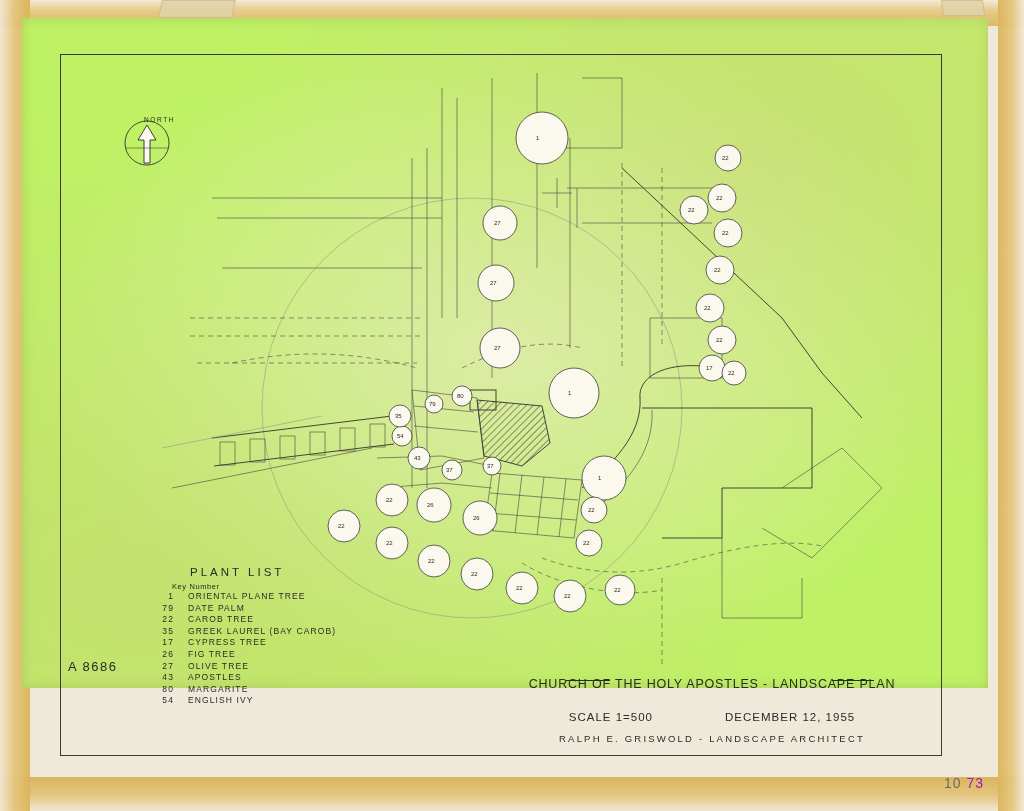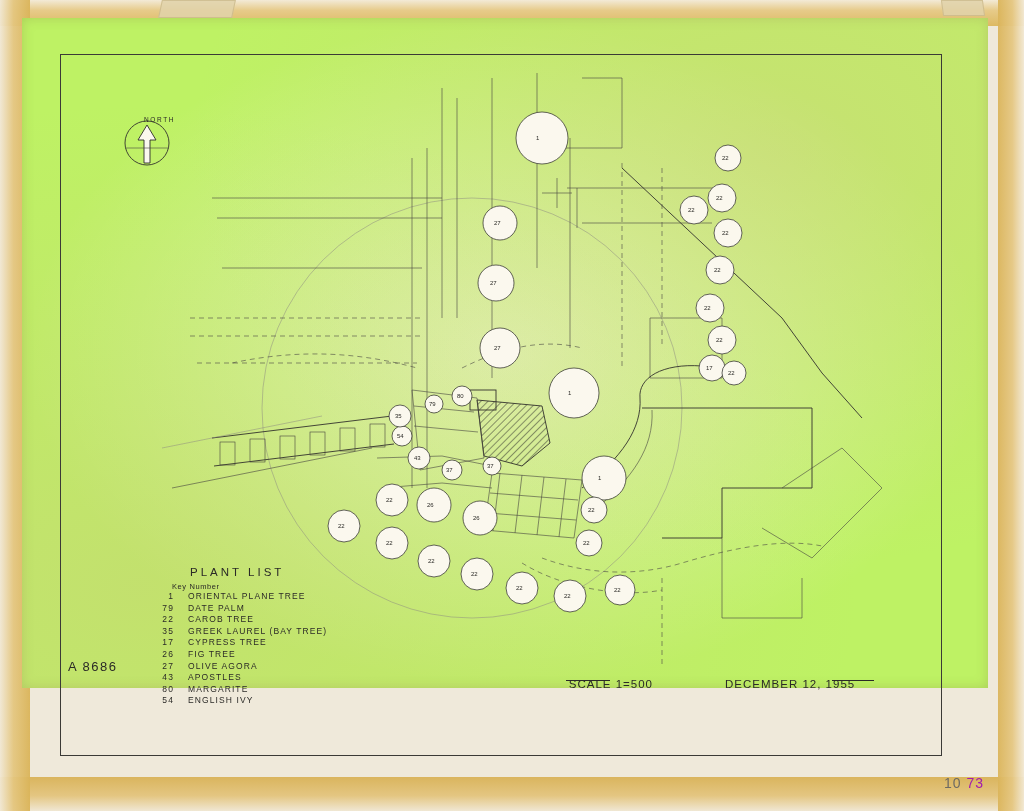--- a/index.html
+++ b/index.html
@@ -71,21 +71,21 @@
   .pl-title{font-size:11.5px;letter-spacing:3px;margin-left:58px;}
   .pl-sub{font-size:7.5px;letter-spacing:.6px;margin-top:4px;margin-left:40px;}
   .pl-row{display:flex;font-size:8.5px;letter-spacing:1.1px;line-height:11.6px;}
   .pl-key{width:42px;text-align:right;padding-right:14px;}
   .pl-name{white-space:nowrap;}
   .titleblock{
     position:absolute;left:470px;top:650px;width:440px;color:#2b2a27;text-align:center;
   }
   .tb-1{font-size:19px;letter-spacing:2.4px;}
   .tb-2{font-size:12.5px;letter-spacing:.8px;margin-top:9px;}
-  .tb-3{font-size:11.5px;letter-spacing:1px;margin-top:10px;display:flex;justify-content:center;gap:72px;}
+  .tb-3{font-size:11.5px;letter-spacing:1px;margin-top:20px;display:flex;justify-content:center;gap:72px;}
   .tb-4{font-size:9.5px;letter-spacing:2.2px;margin-top:10px;}
   .tb-line{position:absolute;left:74px;top:12px;width:44px;border-top:1.1px solid #2b2a27;}
   .tb-line2{position:absolute;right:58px;top:12px;width:42px;border-top:1.1px solid #2b2a27;}
   .acc-no{
     position:absolute;left:46px;bottom:14px;font-size:13px;letter-spacing:1.5px;color:#2b2a27;
   }
   .pencil-no{
     position:absolute;right:40px;bottom:20px;font-size:14px;letter-spacing:1px;color:#6d6a63;
   }
   .pencil-no b{color:#a21caf;font-weight:normal;}
@@ -293,54 +293,56 @@
         <div class="pl-row">
             <span class="pl-key">79</span>
             <span class="pl-name">DATE PALM</span>
           </div>
         <div class="pl-row">
             <span class="pl-key">22</span>
             <span class="pl-name">CAROB TREE</span>
           </div>
         <div class="pl-row">
             <span class="pl-key">35</span>
-            <span class="pl-name">GREEK LAUREL (BAY TREE)</span>
+            <span class="pl-name">GREEK LAUREL (BAY CAROB)</span>
           </div>
         <div class="pl-row">
             <span class="pl-key">17</span>
             <span class="pl-name">CYPRESS TREE</span>
           </div>
         <div class="pl-row">
             <span class="pl-key">26</span>
             <span class="pl-name">FIG TREE</span>
           </div>
         <div class="pl-row">
             <span class="pl-key">27</span>
-            <span class="pl-name">OLIVE AGORA</span>
+            <span class="pl-name">OLIVE TREE</span>
           </div>
         <div class="pl-row">
             <span class="pl-key">43</span>
             <span class="pl-name">APOSTLES</span>
           </div>
         <div class="pl-row">
             <span class="pl-key">80</span>
             <span class="pl-name">MARGARITE</span>
           </div>
         <div class="pl-row">
             <span class="pl-key">54</span>
             <span class="pl-name">ENGLISH IVY</span>
           </div>
       </div>
     </div>
 
     <div class="titleblock">
+      <div class="tb-2">CHURCH OF THE HOLY APOSTLES - LANDSCAPE PLAN</div>
       <div class="tb-3">
         <span>SCALE  1=500</span>
         <span>DECEMBER 12, 1955</span>
       </div>
+      <div class="tb-4">RALPH E. GRISWOLD - LANDSCAPE ARCHITECT</div>
       <div class="tb-line"></div>
       <div class="tb-line2"></div>
     </div>
 
     <div class="acc-no">A 8686</div>
   </div>
 
   <div class="pencil-no">
     <span>10</span>
     <b>73</b>

